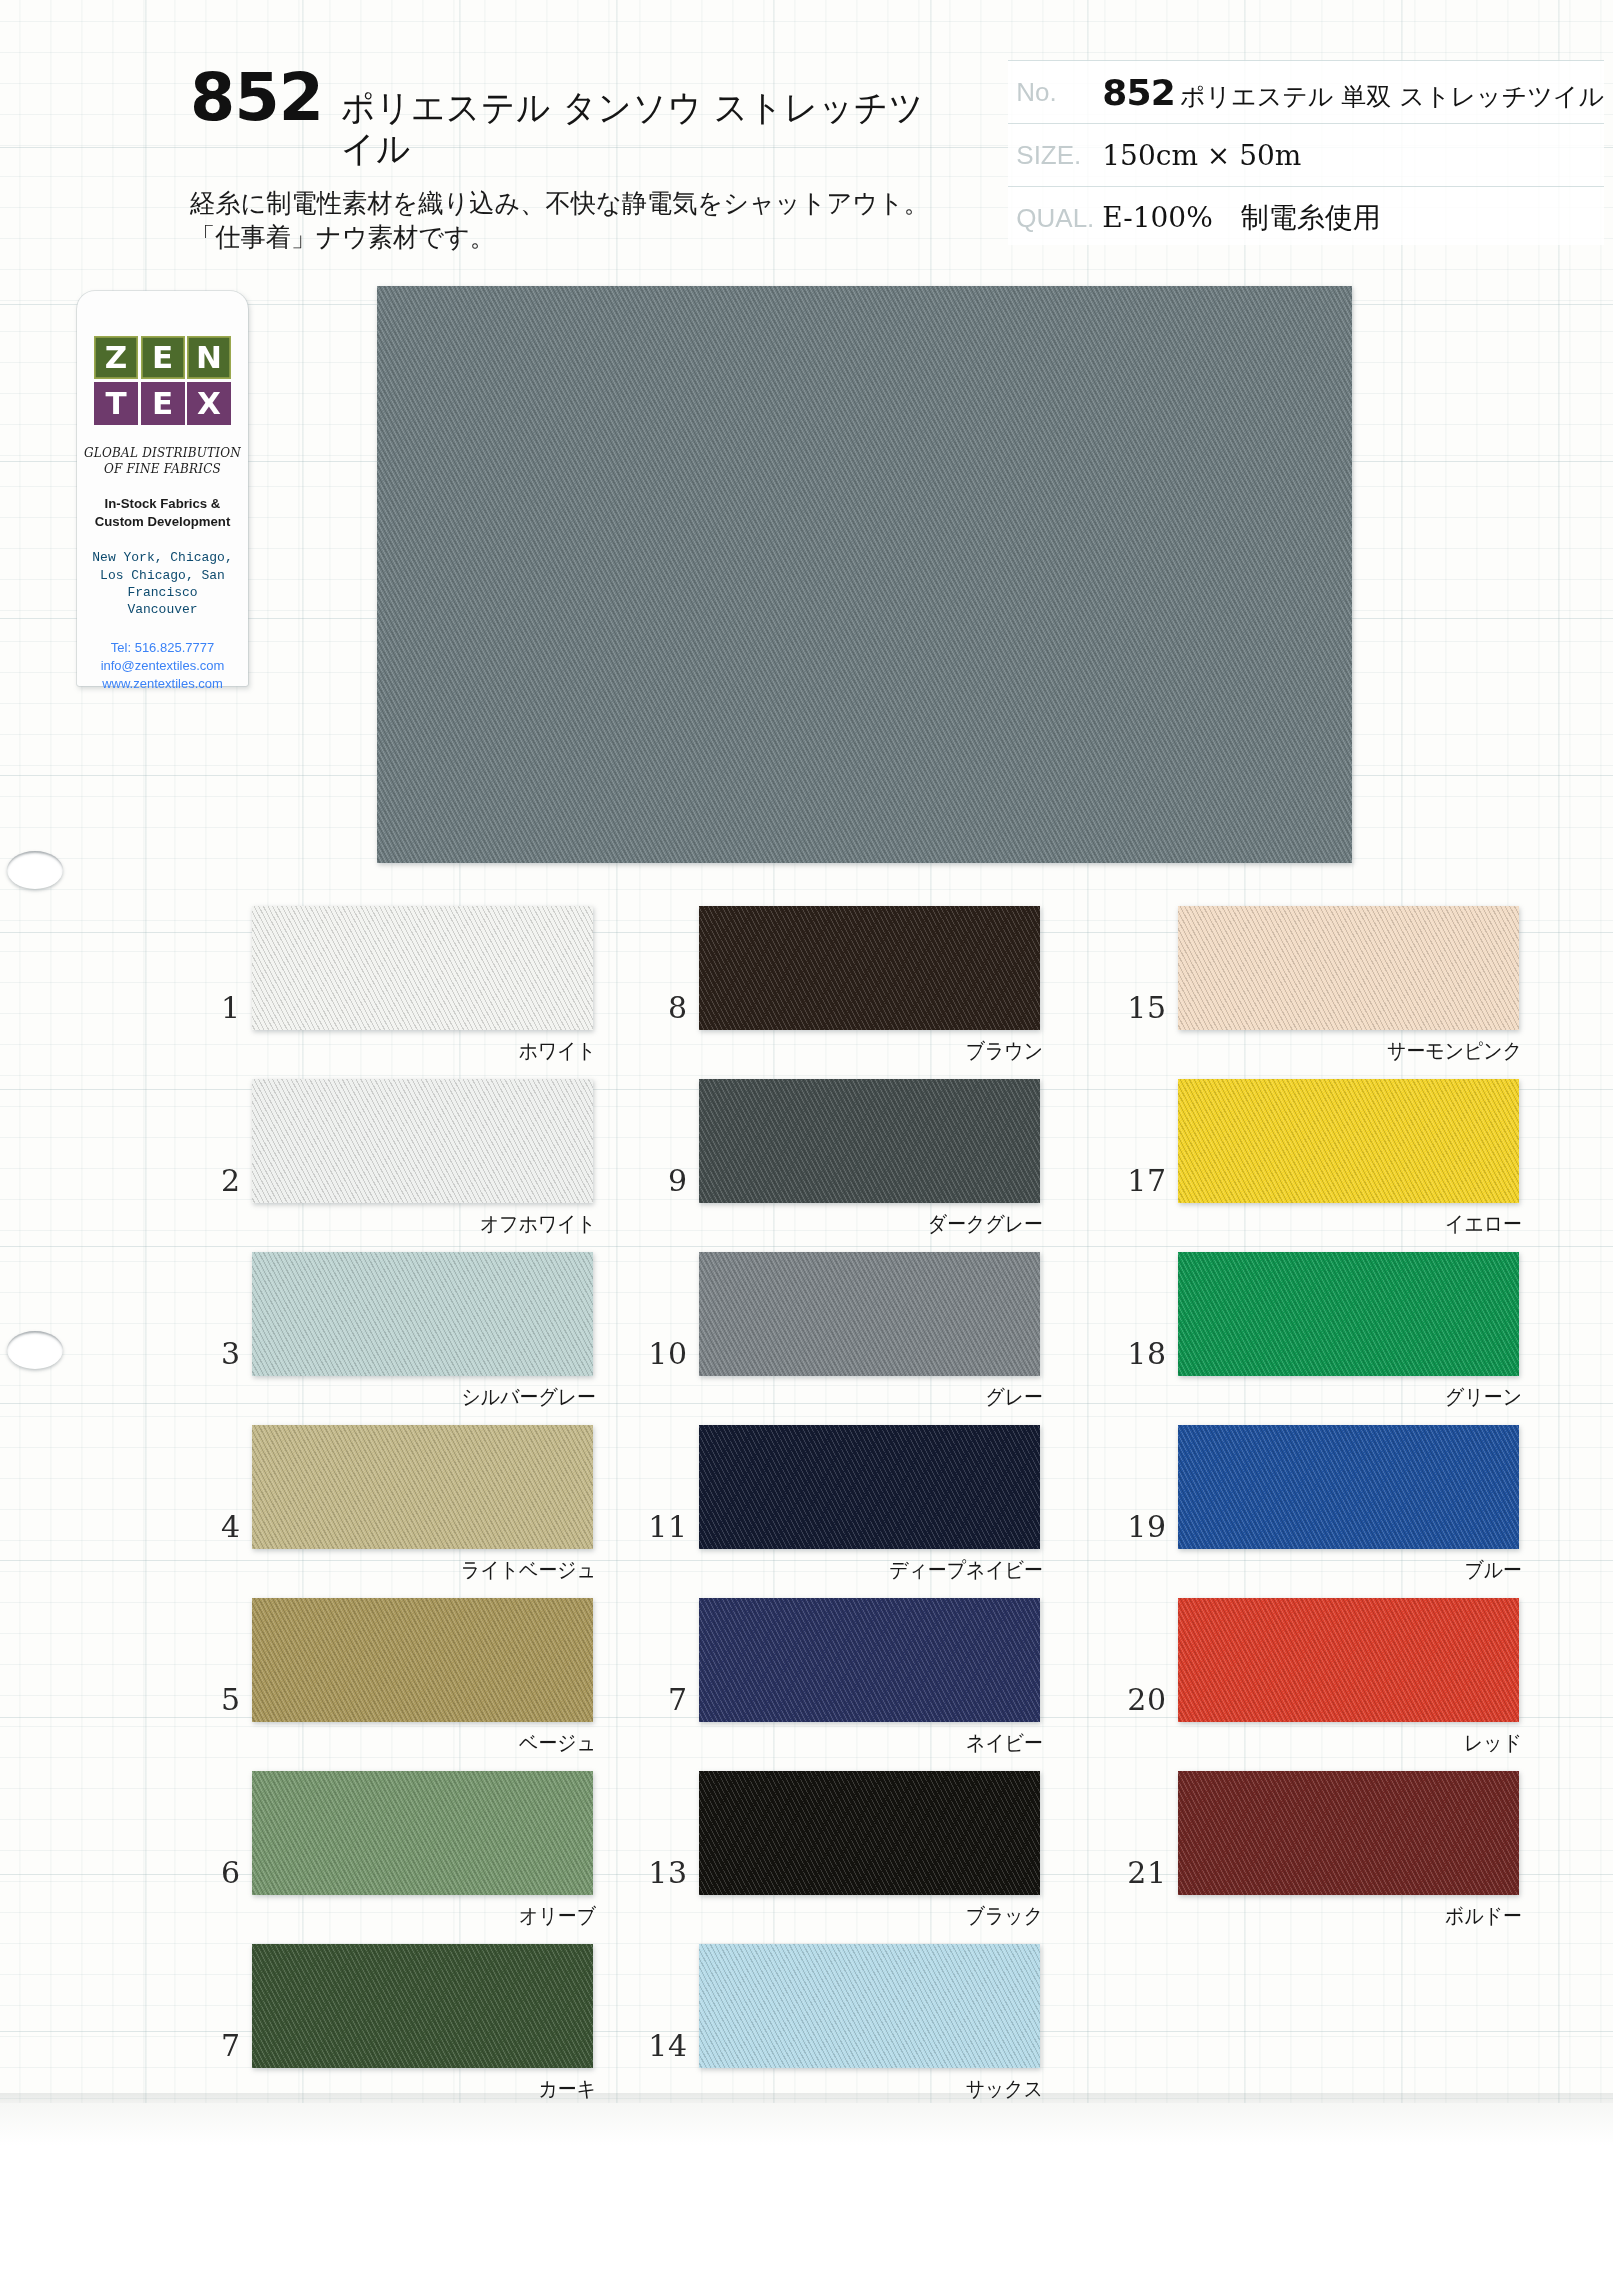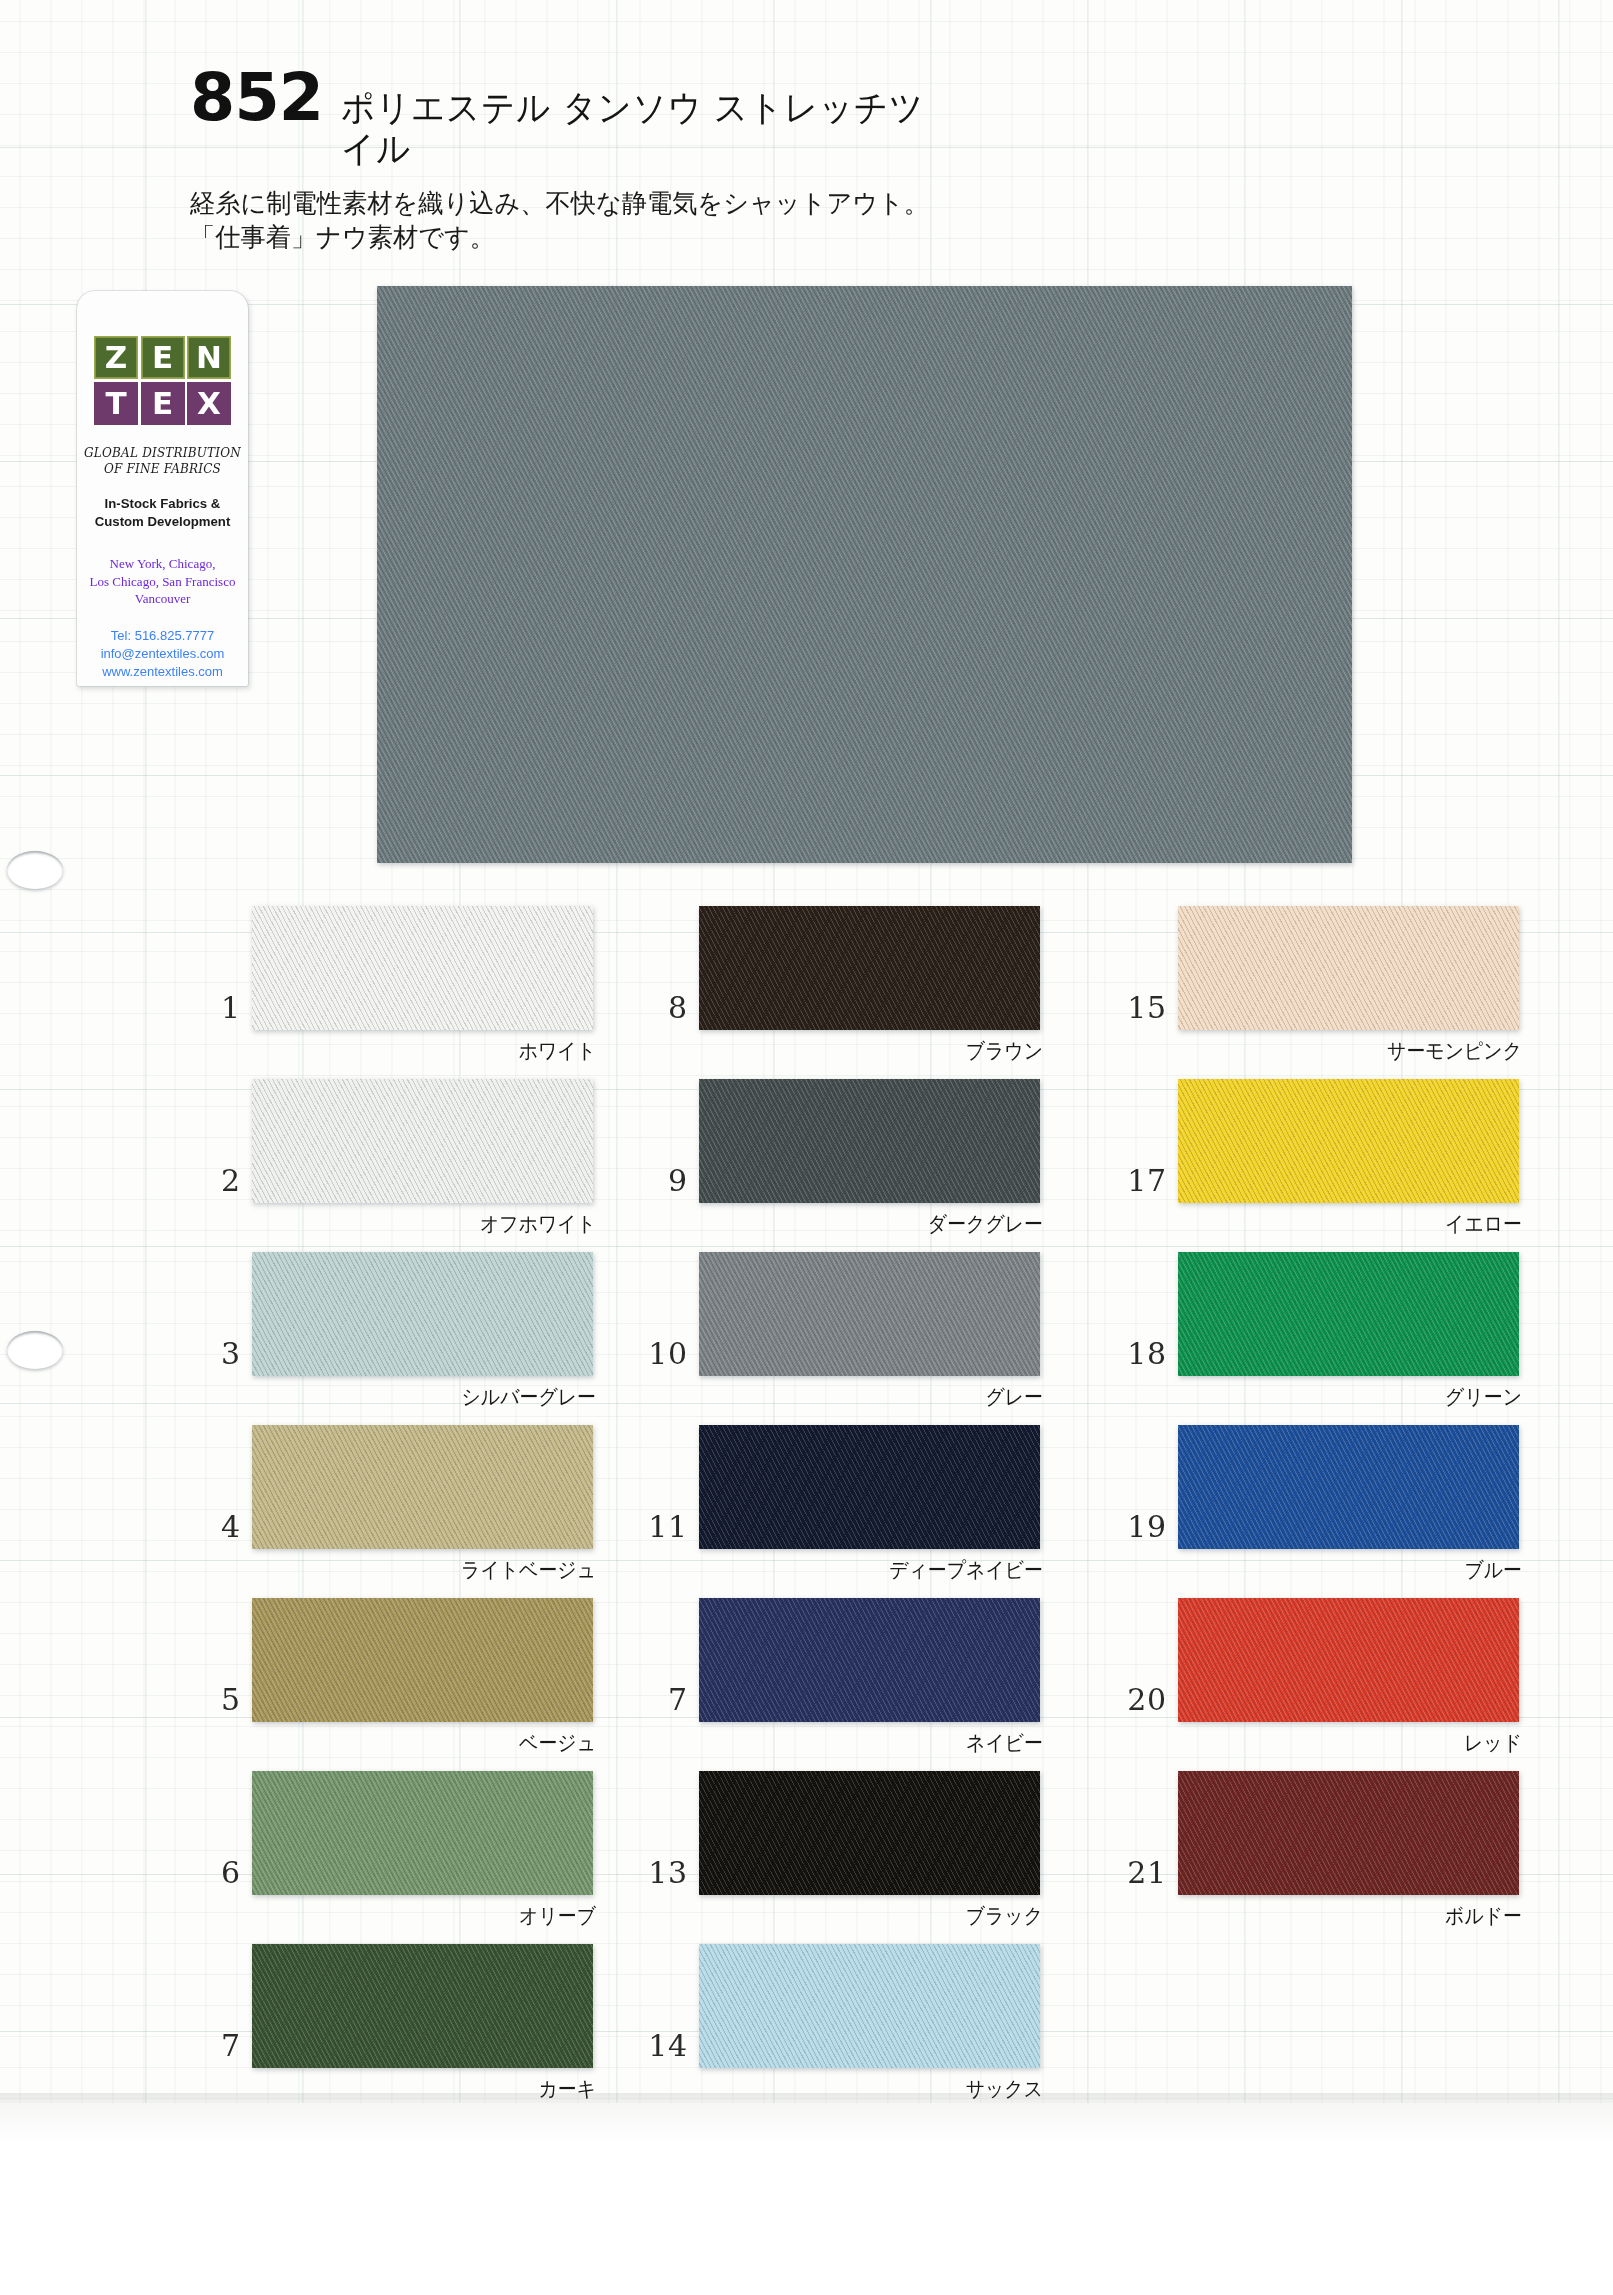--- a/index.html
+++ b/index.html
@@ -89,22 +89,22 @@
     width:44px;height:43px;display:flex;align-items:center;justify-content:center;
     color:#fff;font-family:"DejaVu Sans", sans-serif;font-weight:700;font-size:31px;
     line-height:1;
   }
   .lbox.g{background:#4d6b2c;box-shadow:inset 0 0 0 1.7px #9aa84e;}
   .lbox.p{background:#6e3a6c;}
   #tagline{margin-top:21.5px;font-family:"DejaVu Serif", serif;font-style:italic;
            font-size:12px;line-height:15.7px;color:#1d1d1d;letter-spacing:0.2px;}
   #tag-sub{margin-top:18px;font-family:"Liberation Sans", sans-serif;
            font-weight:700;font-size:13.2px;line-height:17.4px;color:#1b1b1b;}
-  #tag-cities{margin-top:25px;font-family:Liberation Serif, serif;
-              font-size:13px;line-height:17.4px;color:#6d28d9;}
+  #tag-cities{margin-top:19px;font-family:Liberation Mono, monospace;
+              font-size:13px;line-height:17.4px;color:#0c4a6e;}
   #tag-contact{margin-top:20px;font-family:"Liberation Sans", sans-serif;
                font-size:13px;line-height:18px;color:#3b82f6;}
 
   
   #main-swatch{
     position:absolute;left:377px;top:286px;width:975px;height:577px;
   }
   .fabric{
     position:absolute;inset:0;
     background-image:
@@ -166,20 +166,36 @@
     <div id="title-row">
       <div id="title-no">852</div>
       <div id="title-name">ポリエステル タンソウ ストレッチツイル</div>
     </div>
     <div id="desc">
       <div>経糸に制電性素材を織り込み、不快な静電気をシャットアウト。</div>
       <div>「仕事着」ナウ素材です。</div>
     </div>
   </div>
 
+  <div id="specbox">
+    <div class="spec-row">
+      <div class="spec-key">No.</div>
+      <div class="spec-val">
+        <span class="big">852</span><span class="kana">ポリエステル 単双 ストレッチツイル</span>
+      </div>
+    </div>
+    <div class="spec-row">
+      <div class="spec-key">SIZE.</div>
+      <div class="spec-val">150cm × 50m</div>
+    </div>
+    <div class="spec-row">
+      <div class="spec-key">QUAL.</div>
+      <div class="spec-val">E-100%　制電糸使用</div>
+    </div>
+  </div>
 </div>
 
 <div id="tag">
   <div id="logo">
     <div class="logo-row">
       <div class="lbox g">Z</div>
       <div class="lbox g">E</div>
       <div class="lbox g">N</div>
     </div>
     <div class="logo-row">

